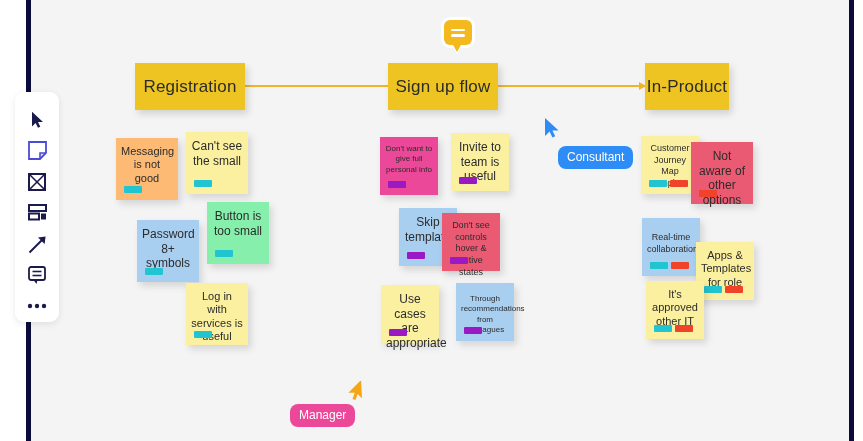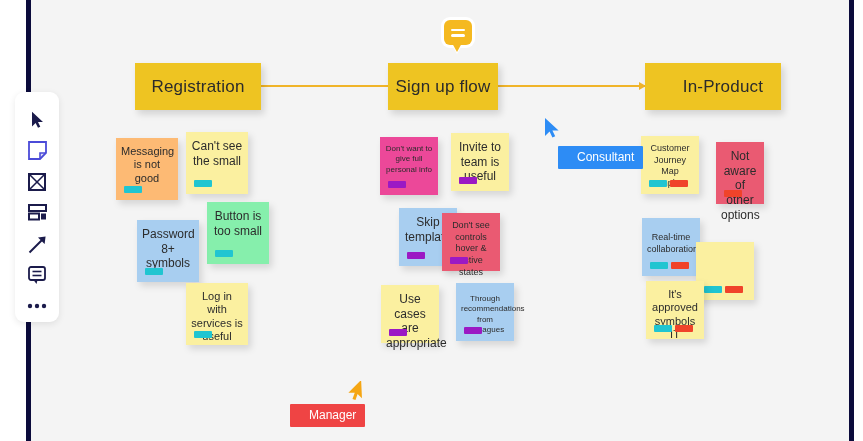--- a/index.html
+++ b/index.html
@@ -67,47 +67,47 @@
   }
   .comment-badge .bar{width:14px;height:2.5px;background:#ffffff;border-radius:2px;}
   .comment-badge .tail{
     position:absolute;bottom:-7px;left:8px;width:0;height:0;
     border-left:5px solid transparent;border-right:5px solid transparent;border-top:9px solid #f5b920;
     filter:drop-shadow(0 2px 0 #ffffff);
   }
 
   
   .cursor-label{
-    position:absolute;border-radius:1px;color:#ffffff;font-size:12px;
-    padding:4px 9px 5px 19px;white-space:nowrap;
+    position:absolute;border-radius:8px;color:#ffffff;font-size:12px;
+    padding:4px 9px 5px 9px;white-space:nowrap;
   }
   .cursor-arrow{position:absolute;}
 </style>
 </head>
 <body>
 
 <div id="app">
 
   <div class="left-rail"></div>
   <div class="rail-line"></div>
   <div class="right-line"></div>
   <div class="right-rail"></div>
 
   <div class="canvas">
 
     <div class="conn" style="left:214px;top:85px;width:154px;"></div>
     <div class="conn" style="left:467px;top:85px;width:147px;"></div>
 
-    <div class="card" style="left:104px;top:63px;width:126px;height:47px;">
+    <div class="card" style="left:104px;top:63px;width:110px;height:47px;">
       <span>Registration</span>
     </div>
     <div class="card" style="left:357px;top:63px;width:110px;height:47px;align-items:center;">
       <span>Sign up flow</span>
     </div>
-    <div class="card" style="left:614px;top:63px;width:116px;height:47px;padding-left:20px;">
+    <div class="card" style="left:614px;top:63px;width:84px;height:47px;">
       <span>In-Product</span>
     </div>
 
     <div class="comment-badge" style="left:413px;top:20px;">
       <div class="bar"></div>
       <div class="bar"></div>
       <div class="tail"></div>
     </div>
 
     <div class="note" style="left:85px;top:138px;width:62px;height:62px;background:#fdba74;">
@@ -189,44 +189,45 @@
     </div>
 
     <div class="note small" style="left:610px;top:136px;width:58px;height:58px;background:#fbf0a0;font-size:9px;">
       <span class="txt">Customer Journey Map template</span>
       <span class="tags">
         <span class="tag" style="background:#20c5d1;"></span>
         <span class="tag" style="background:#f0432a;"></span>
       </span>
     </div>
 
-    <div class="note big" style="left:685px;top:142px;width:48px;height:62px;background:#ea5a72;">
+    <div class="note big" style="left:660px;top:142px;width:62px;height:62px;background:#ea5a72;">
       <span class="txt">Not aware of other options</span>
       <span class="tags">
         <span class="tag" style="background:#f0432a;"></span>
       </span>
     </div>
 
     <div class="note small" style="left:611px;top:218px;width:58px;height:58px;font-size:9px;background:#a8cef0;padding-top:14px;">
       <span class="txt">Real-time collaboration</span>
       <span class="tags">
         <span class="tag" style="background:#20c5d1;"></span>
         <span class="tag" style="background:#f0432a;"></span>
       </span>
     </div>
 
     <div class="note" style="left:665px;top:242px;width:58px;height:58px;background:#fbf0a0;">
+      <span class="txt">Apps  &amp;  Templates for role</span>
       <span class="tags">
         <span class="tag" style="background:#20c5d1;"></span>
         <span class="tag" style="background:#f0432a;"></span>
       </span>
     </div>
 
     <div class="note" style="left:615px;top:281px;width:58px;height:58px;background:#fbf0a0;">
-      <span class="txt">It's approved symbols IT</span>
+      <span class="txt">It's approved other IT</span>
       <span class="tags">
         <span class="tag" style="background:#20c5d1;"></span>
         <span class="tag" style="background:#f0432a;"></span>
       </span>
     </div>
 
     <div class="cursor-arrow" style="left:513px;top:117px;">
       <svg width="16" height="22" viewBox="0 0 16 22">
         <path d="M1 1 L1 19 L5.6 14.6 L8.4 20.6 L11.2 19.2 L8.4 13.4 L14.6 13.4 Z" fill="#2d8cf5"></path>
       </svg>
@@ -235,21 +236,21 @@
       <span>Consultant</span>
     </div>
 
     <div class="cursor-arrow" style="left:317px;top:381px;">
       <svg width="22" height="22" viewBox="0 0 22 22">
         <g transform="rotate(45 11 11)">
           <path d="M4 1 L4 19 L8.6 14.6 L11.4 20.6 L14.2 19.2 L11.4 13.4 L17.6 13.4 Z" fill="#f5a614"></path>
         </g>
       </svg>
     </div>
-    <div class="cursor-label" style="left:259px;top:404px;background:#ef4444;">
+    <div class="cursor-label" style="left:259px;top:404px;background:#ec4899;">
       <span>Manager</span>
     </div>
 
   </div>
 
   <div class="toolbar">
 
     <div class="tool" title="Select">
       <svg width="13" height="18" viewBox="0 0 13 18">
         <path d="M1 0.8 L1 15.5 L4.6 11.9 L7 16.8 L9.3 15.7 L7 10.9 L12 10.9 Z" fill="#1b1b4b"></path>

